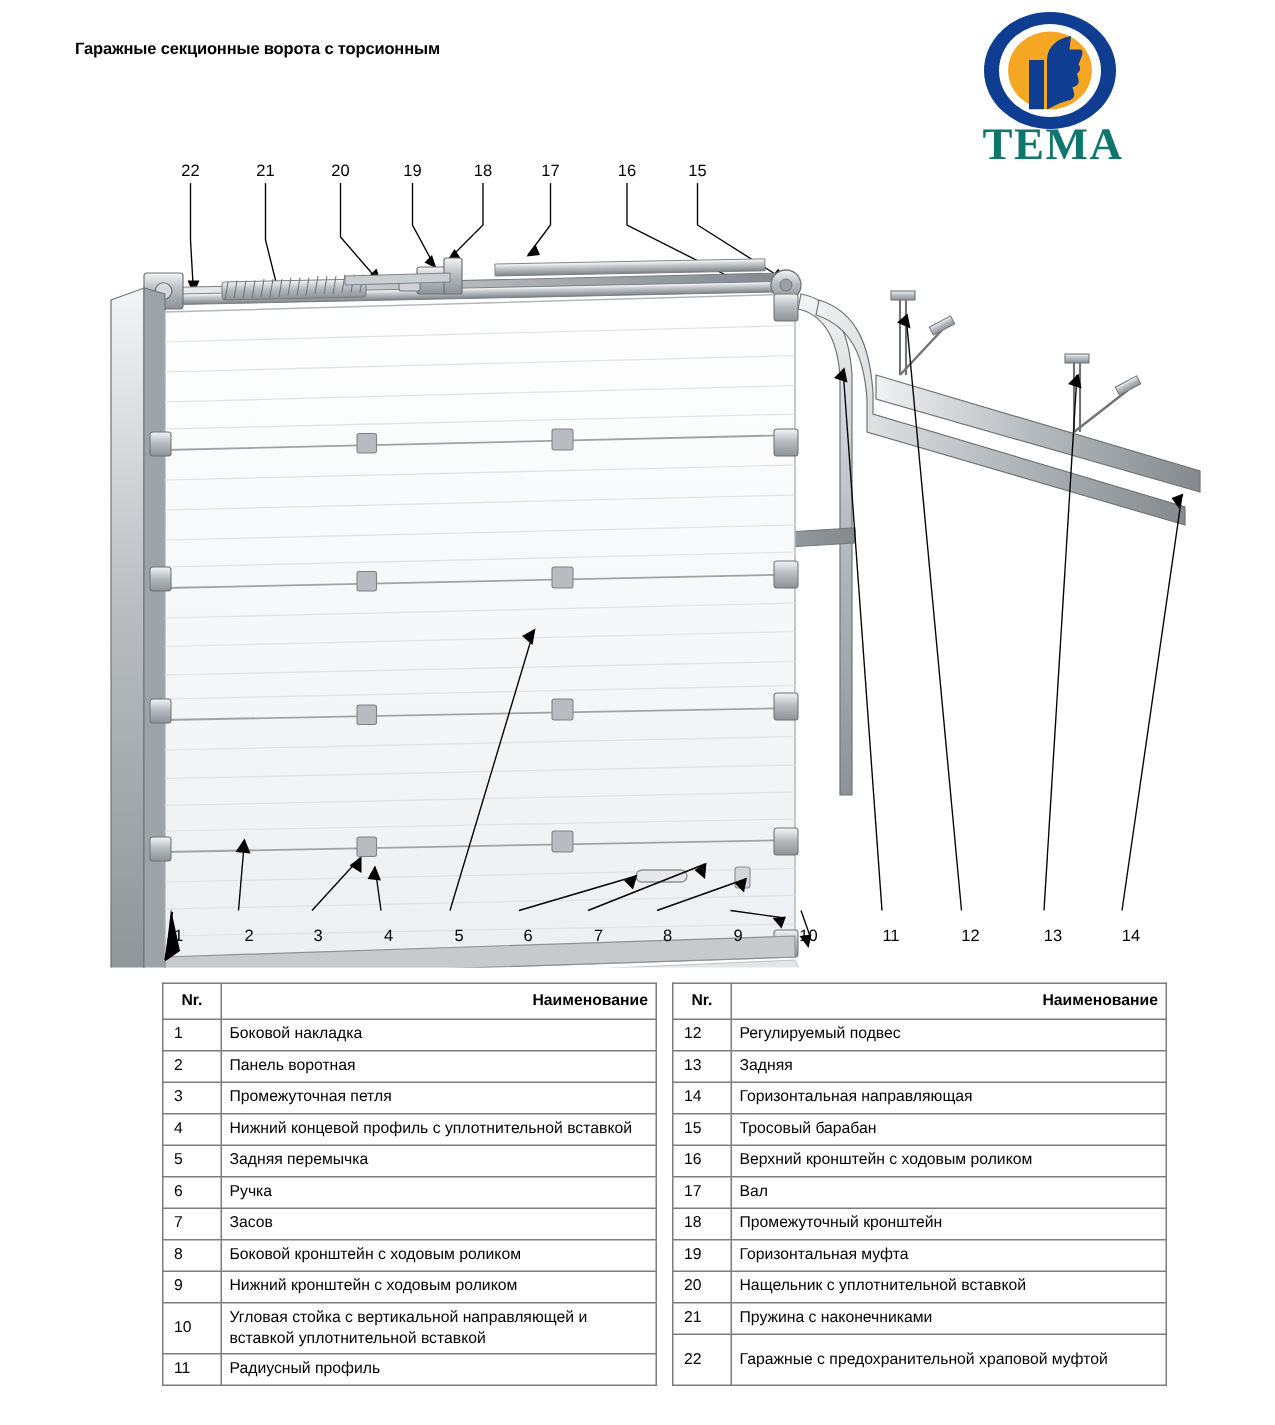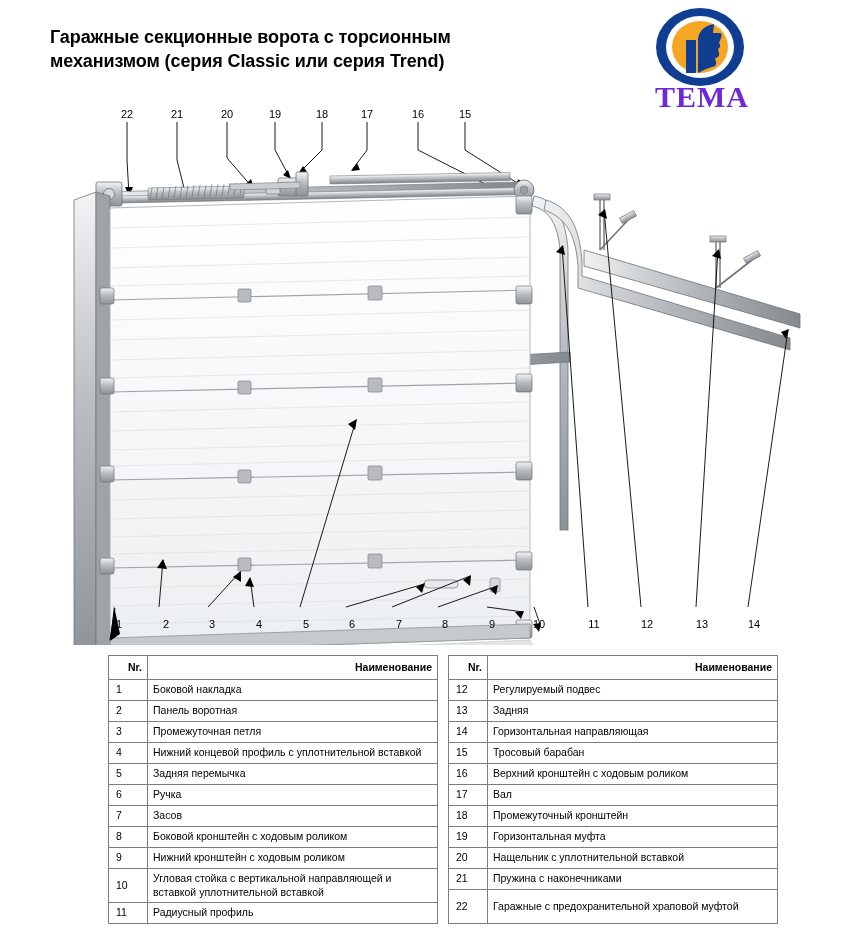--- a/index.html
+++ b/index.html
@@ -17,21 +17,21 @@
   }
 
   
   .header {
     position: absolute;
     top: 26px;
     left: 50px;
     width: 570px;
   }
   .title {
-    font-size: 18px;
+    font-size: 11px;
     font-weight: bold;
     line-height: 1.32;
     letter-spacing: -0.1px;
   }
 
   
   .logo {
     position: absolute;
     top: 8px;
     left: 638px;
@@ -74,21 +74,21 @@
     height: 49px;
   }
   .logo-text {
     position: absolute;
     left: 0;
     top: 72px;
     width: 128px;
     text-align: center;
     font-size: 30px;
     font-weight: bold;
-    color: #6d28d9;
+    color: #0f766e;
     letter-spacing: 1px;
     font-family: "Liberation Serif", serif;
   }
 
   
   .illus {
     position: absolute;
     left: 0;
     top: 100px;
     width: 850px;
@@ -127,33 +127,32 @@
     line-height: 1.25;
   }
   table.parts th {
     font-weight: bold;
     font-size: 10.5px;
     text-align: right;
     height: 17px;
   }
   table.parts th.num, table.parts td.num {
     width: 26px;
-    text-align: right;
+    text-align: center;
   }
   table.parts td.num { text-align: left; padding-left: 7px; }
   table.parts td.name { text-align: left; }
   table.parts tr { height: 21px; }
 </style>
 </head>
 <body>
 
 <div class="header">
   <div class="title">
     <span>Гаражные секционные ворота с торсионным</span><br>
-    <span>механизмом (серия Classic или серия Trend)</span>
   </div>
 </div>
 
 <div class="logo">
   <div class="logo-ring"></div>
   <div class="logo-ring-inner"></div>
   <div class="logo-ring-core"></div>
   <svg class="logo-thumb" viewBox="0 0 36 49">
     <path d="M12 49 L12 16 C12 9 17 3 24 1 L28 0 L27 9 L34 9 C36 9 36 12 35 14
              L33 19 C35 21 34 24 32 25 L33 29 C34 32 31 34 29 34 L30 38

